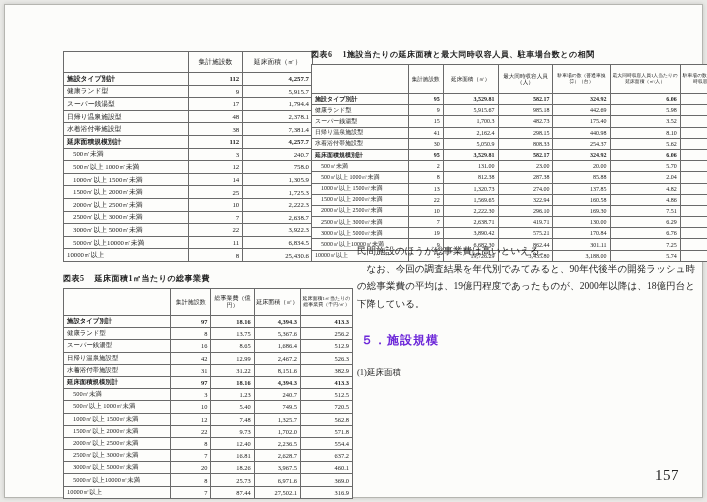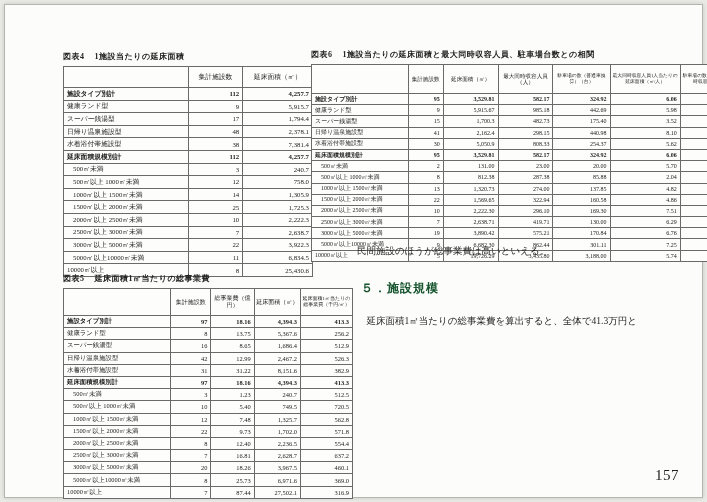--- a/index.html
+++ b/index.html
@@ -51,31 +51,30 @@
   .fig6 th.tiny{font-size:4.8px;}
   .fig6 td{font-size:6px;height:10.2px;}
   .fig6 col.c0{width:22%;}.fig6 col.c1{width:8%;}.fig6 col.c2{width:12.5%;}
   .fig6 col.c3{width:12.5%;}.fig6 col.c4{width:13%;}.fig6 col.c5{width:16%;}
   .fig6 col.c6{width:16%;}
 
   
   .bodytext{position:absolute;left:352px;top:238px;width:338px;font-size:9.5px;line-height:1.85;text-align:justify;color:#1d1d1d;}
   .bodytext p{margin:0;}
   .bodytext p.fi{text-indent:1em;}
-  .bodytext h2{font-size:12px;margin:16px 0 14px 4px;letter-spacing:1px;font-weight:bold;color:#14532d;}
+  .bodytext h2{font-size:12px;margin:16px 0 14px 4px;letter-spacing:1px;font-weight:bold;color:#6d28d9;}
   .bodytext .sub{font-size:8.5px;margin:0 0 6px 0;}
   .pagenum{position:absolute;left:650px;top:462px;font-size:15px;letter-spacing:.5px;}
 </style>
 </head>
 <body>
 
 <div class="page">
 
   <section class="fig fig4">
-    <div class="fig-title"><span>図表4</span><span class="gap"></span><span>1施設当たりの延床面積</span></div>
     <table>
         <colgroup>
           <col class="c0">
           <col class="c1">
           <col class="c2">
         </colgroup>
         <thead>
           <tr>
             <th></th>
             <th>集計施設数</th>
@@ -449,19 +448,20 @@
             <td class="num">3,188.00</td>
             <td class="num">5.74</td>
             <td class="num">1.08</td>
           </tr>
         </tbody>
       </table>
   </section>
 
   <div class="bodytext">
     <p>民間施設のほうが総事業費は高いといえる。</p>
+    <p class="fi">なお、今回の調査結果を年代別でみてみると、90年代後半の開発ラッシュ時の総事業費の平均は、19億円程度であったものが、2000年以降は、18億円台と下降している。</p>
     <h2>５．施設規模</h2>
-    <p class="fi">延床面積1㎡当たりの総事業費を算出すると、全体で41.3万円と</p>
+    <div class="sub">(1)延床面積</div>
   </div>
 
   <div class="pagenum">157</div>
 
 </div>
 
 </body></html>

